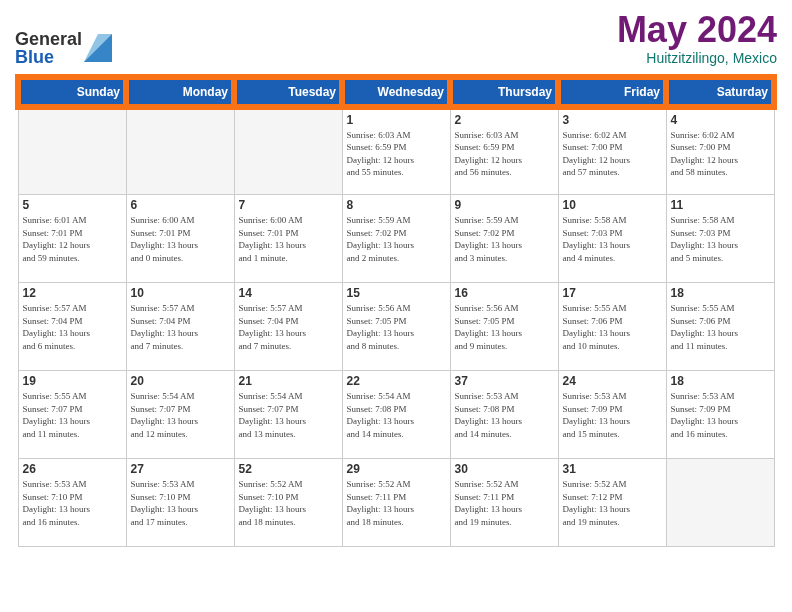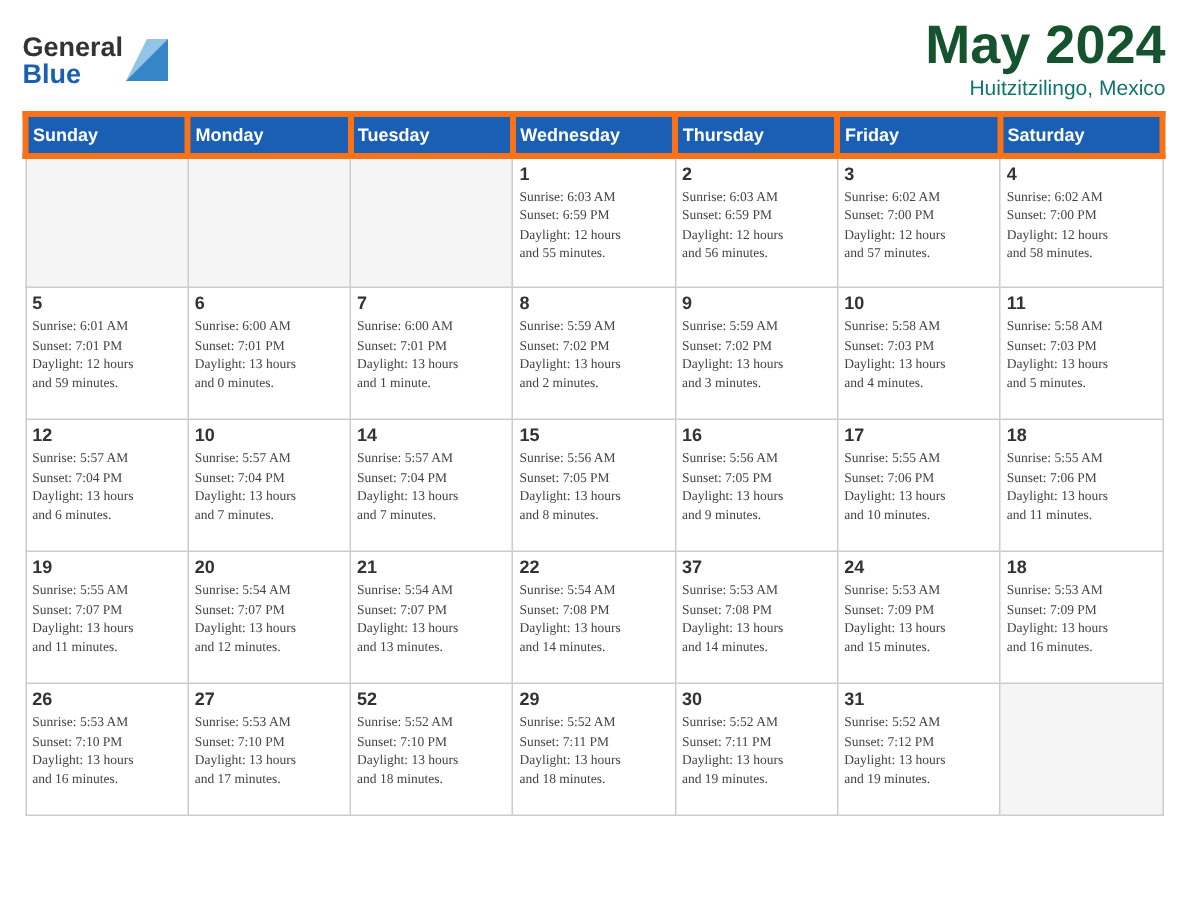--- a/index.html
+++ b/index.html
@@ -12,21 +12,21 @@
     }
     .page {
       width: 792px;
       height: 612px;
       background: #fff;
       padding: 10px 15px;
     }
     .header {
       display: flex;
       justify-content: space-between;
-      align-items: center;
+      align-items: flex-end;
       margin-bottom: 8px;
       gap: 18px;
     }
     .logo {
       display: flex;
       align-items: center;
       margin-top: 4px;
     }
     .logo-text {
       display: flex;
@@ -47,40 +47,40 @@
       width: 28px;
       height: 28px;
       margin-left: 2px;
     }
     .title-area {
       text-align: right;
     }
     .month-title {
       font-size: 36px;
       font-weight: bold;
-      color: #14532d;
+      color: #701a75;
       line-height: 1.1;
     }
     .location {
       font-size: 14px;
       color: #0f766e;
     }
     .calendar {
       width: 100%;
       border-collapse: collapse;
       table-layout: fixed;
     }
     .calendar th {
       background: #1a5fb4;
       color: #fff;
       font-size: 12px;
       font-weight: bold;
-      text-align: left;
+      text-align: right;
       padding: 5px 3px;
-      border: 4px solid #f97316;
+      border: 6px solid #f97316;
     }
     .calendar td {
       border: 1px solid #ccc;
       vertical-align: top;
       padding: 3px 4px;
       height: 88px;
       background: #fff;
       font-size: 9.5px;
       color: #333;
     }

